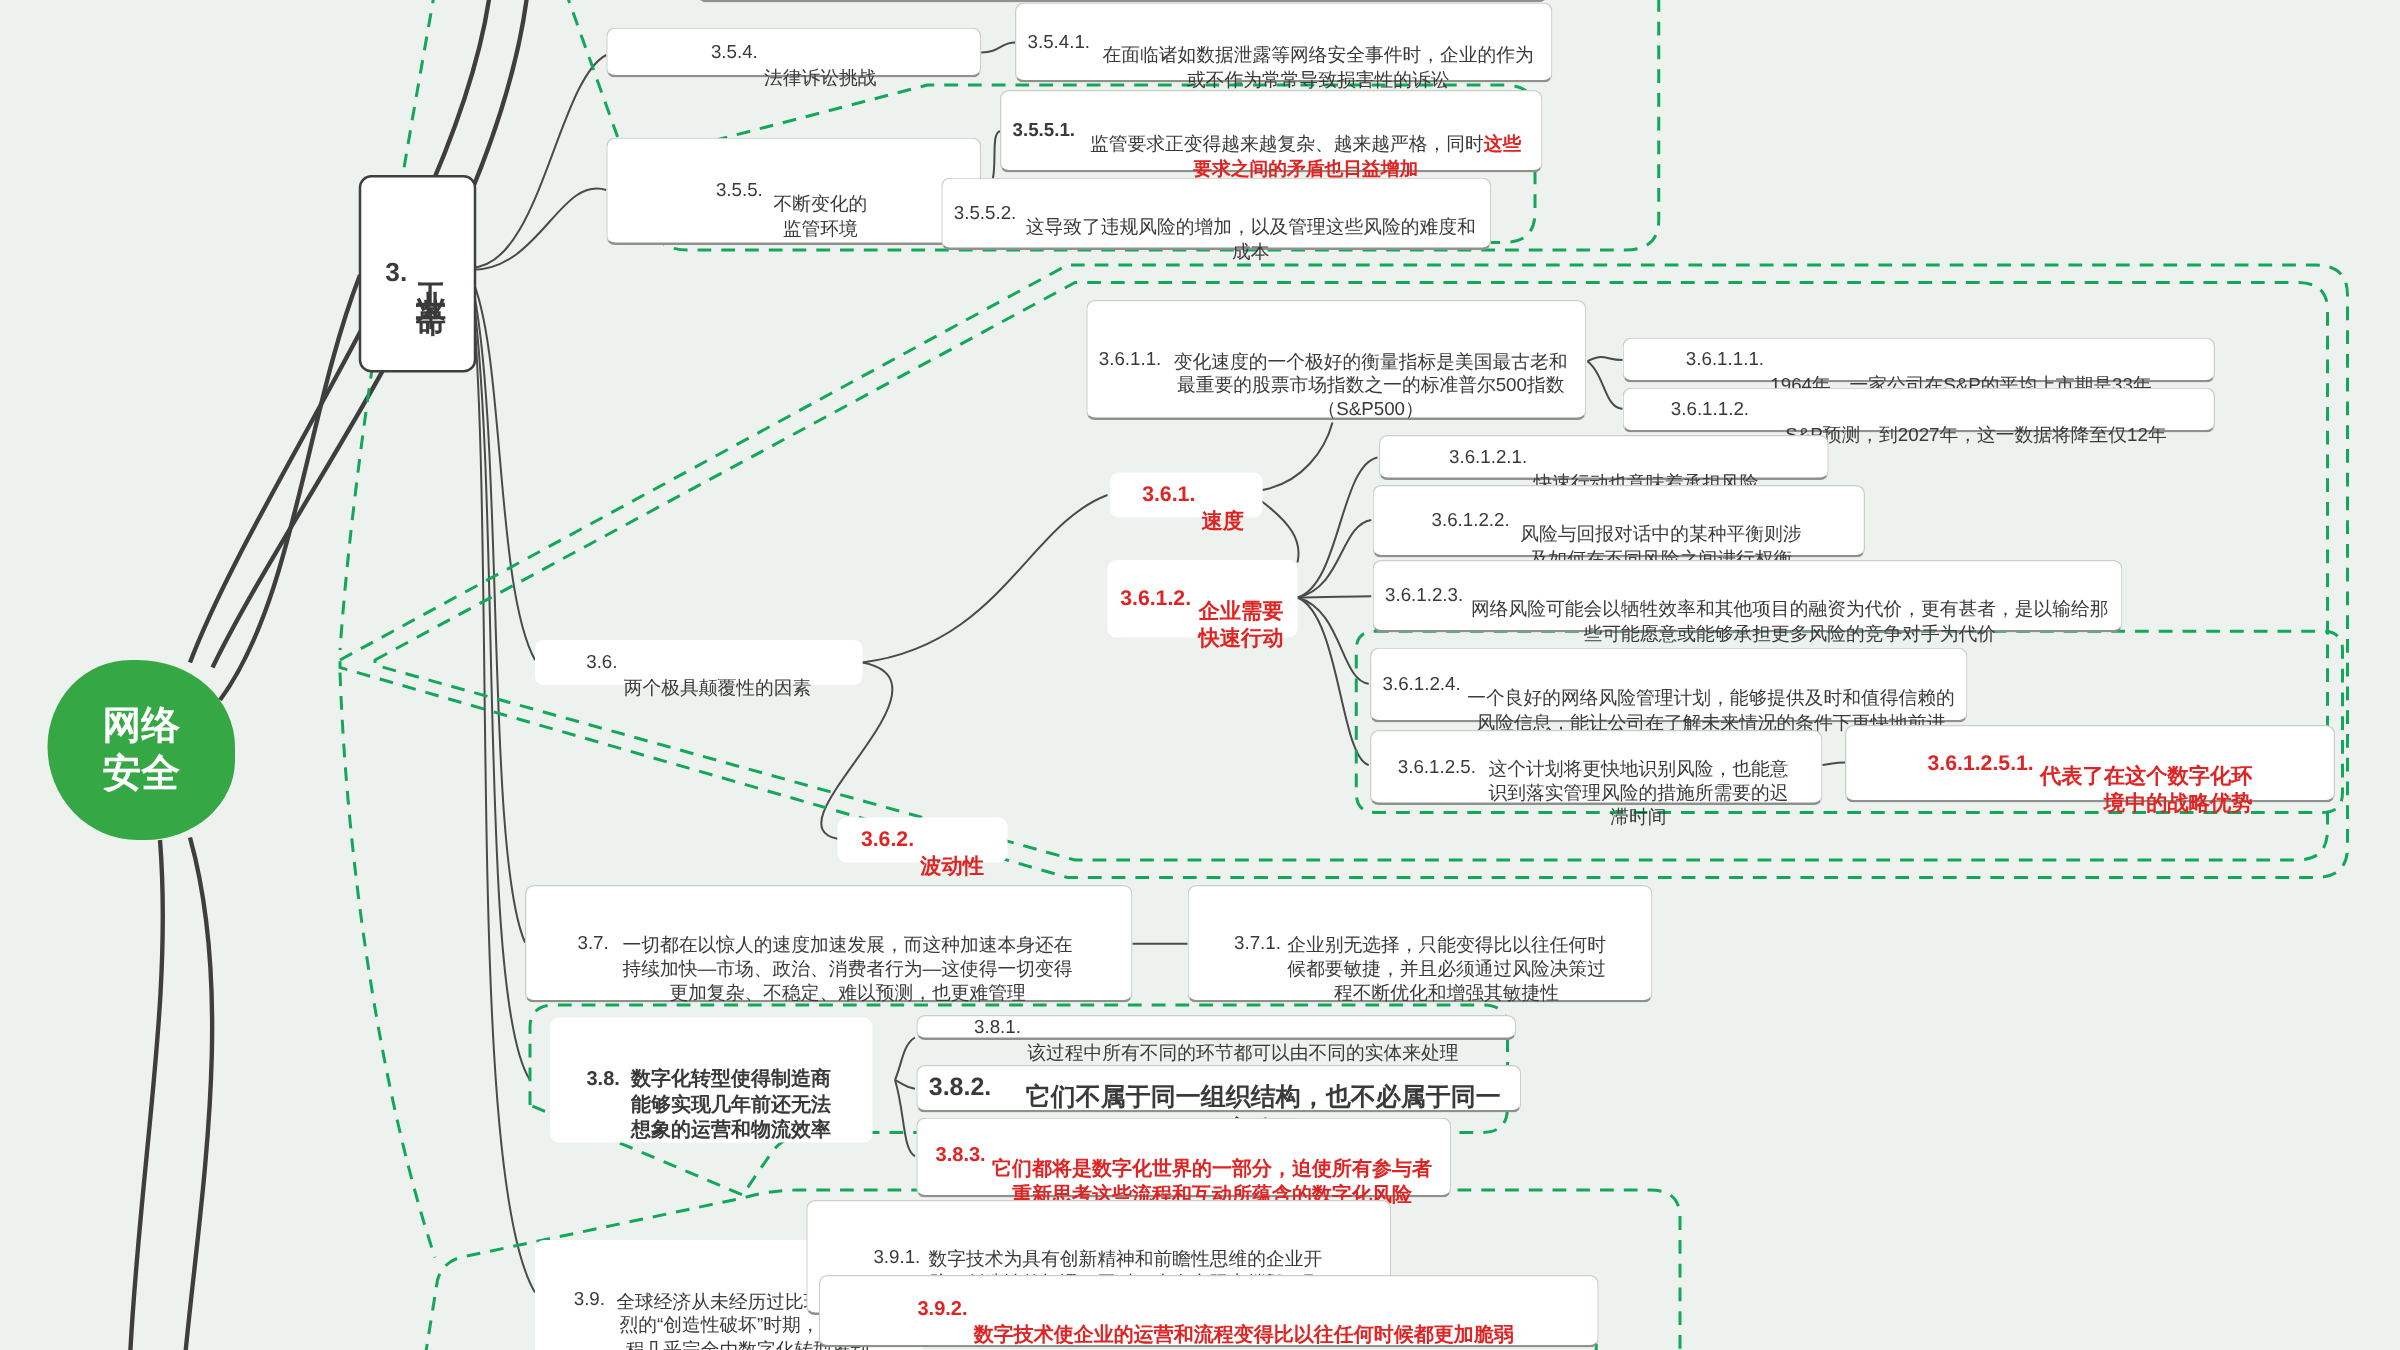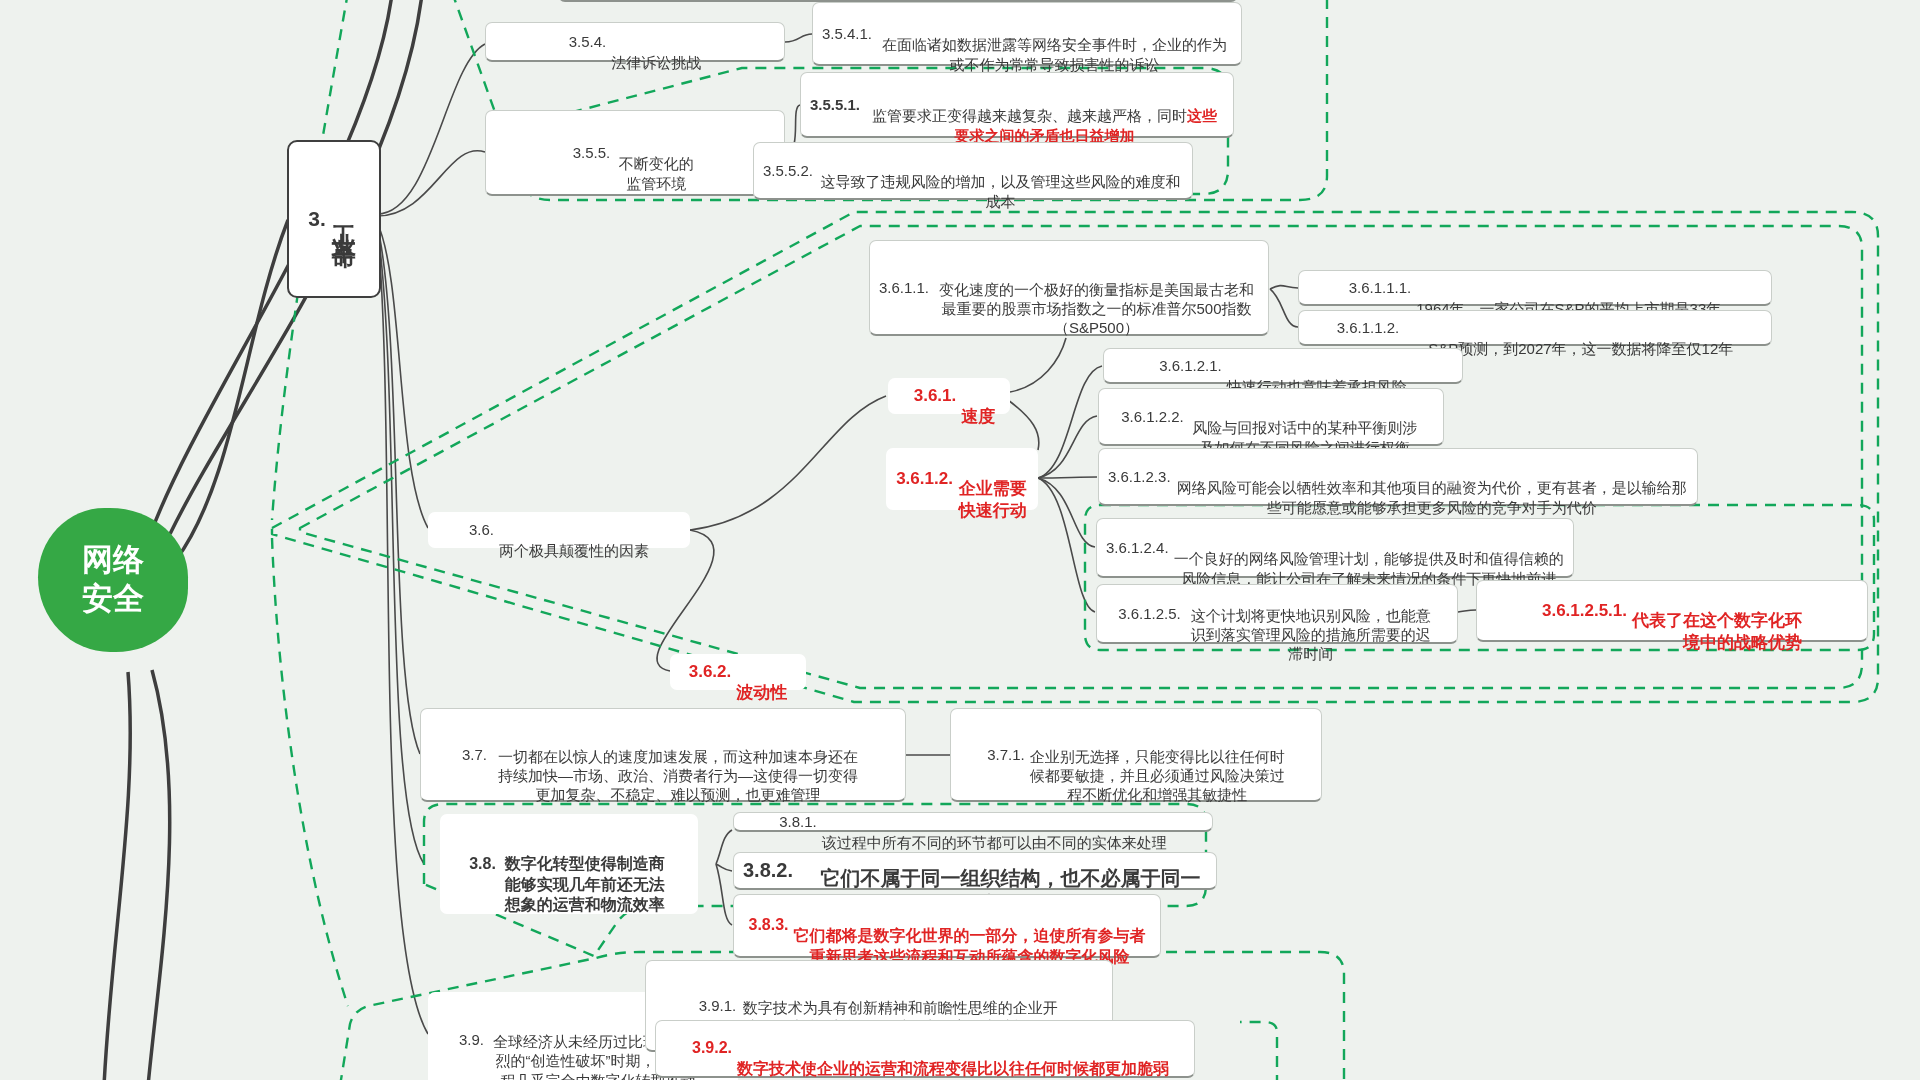--- a/index.html
+++ b/index.html
@@ -17,21 +17,21 @@
     font-size:15px;line-height:1.28;white-space:nowrap;
     border-radius:7px;z-index:3;
   }
   .node .txt{white-space:normal;text-align:center;margin-top:42px;}
   .node .num{margin-right:5px;flex:0 0 auto;}
   .b{border:1px solid #c9cec9;border-bottom:2px solid #8d928d;}
   .bold{font-weight:bold;}
   .red{color:#e02424;font-weight:bold;}
   .redtxt{color:#e02424;font-weight:bold;}
   .center-node{
-    position:absolute;left:38px;top:508px;width:150px;height:144px;
+    position:absolute;left:38px;top:528px;width:150px;height:144px;
     background:#35a845;border-radius:46% 54% 50% 50%/50% 50% 46% 54%;
     display:flex;align-items:center;justify-content:center;
     z-index:4;
   }
   .center-label{
     width:68px;color:#fff;font-weight:bold;font-size:31px;line-height:1.25;
     text-align:center;white-space:normal;
   }
   .branch-node{
     position:absolute;left:287px;top:140px;width:90px;height:154px;
@@ -152,21 +152,21 @@
   <span class="txt">S&amp;P预测，到2027年，这一数据将降至仅12年</span>
 </div>
 <div class="node red" style="left:886px;top:448px;width:152px;height:62px;font-size:17px;">
   <span class="num">3.6.1.2.</span>
   <span class="txt" style="max-width:70px;">企业需要快速行动</span>
 </div>
 <div class="node b" style="left:1103px;top:348px;width:360px;height:36px;">
   <span class="num">3.6.1.2.1.</span>
   <span class="txt">快速行动也意味着承担风险</span>
 </div>
-<div class="node b" style="left:1098px;top:388px;width:346px;height:58px;">
+<div class="node b" style="left:1098px;top:388px;width:394px;height:58px;">
   <span class="num">3.6.1.2.2.</span>
   <span class="txt" style="max-width:232px;">风险与回报对话中的某种平衡则涉及如何在不同风险之间进行权衡</span>
 </div>
 <div class="node b" style="left:1098px;top:448px;width:600px;height:58px;">
   <span class="num">3.6.1.2.3.</span>
   <span class="txt">网络风险可能会以牺牲效率和其他项目的融资为代价，更有甚者，是以输给那些可能愿意或能够承担更多风险的竞争对手为代价</span>
 </div>
 <div class="node b" style="left:1096px;top:518px;width:478px;height:60px;">
   <span class="num">3.6.1.2.4.</span>
   <span class="txt">一个良好的网络风险管理计划，能够提供及时和值得信赖的风险信息，能让公司在了解未来情况的条件下更快地前进</span>
@@ -211,16 +211,16 @@
 </div>
 
 <div class="node" style="left:428px;top:992px;width:310px;height:96px;">
   <span class="num">3.9.</span>
   <span class="txt" style="max-width:218px;">全球经济从未经历过比现在更激烈的“创造性破坏”时期，这一过程几乎完全由数字化转型推动</span>
 </div>
 <div class="node b" style="left:645px;top:960px;width:468px;height:92px;">
   <span class="num">3.9.1.</span>
   <span class="txt" style="max-width:318px;">数字技术为具有创新精神和前瞻性思维的企业开辟了创造性的机遇，同时，也在实际中摧毁了那些未能创新或创新速度不够快的企业</span>
 </div>
-<div class="node b red" style="left:655px;top:1020px;width:540px;height:58px;font-size:16px;padding-left:20px;">
+<div class="node b red" style="left:655px;top:1020px;width:624px;height:58px;font-size:16px;padding-left:20px;">
   <span class="num">3.9.2.</span>
   <span class="txt">数字技术使企业的运营和流程变得比以往任何时候都更加脆弱</span>
 </div>
 
 </body></html>

